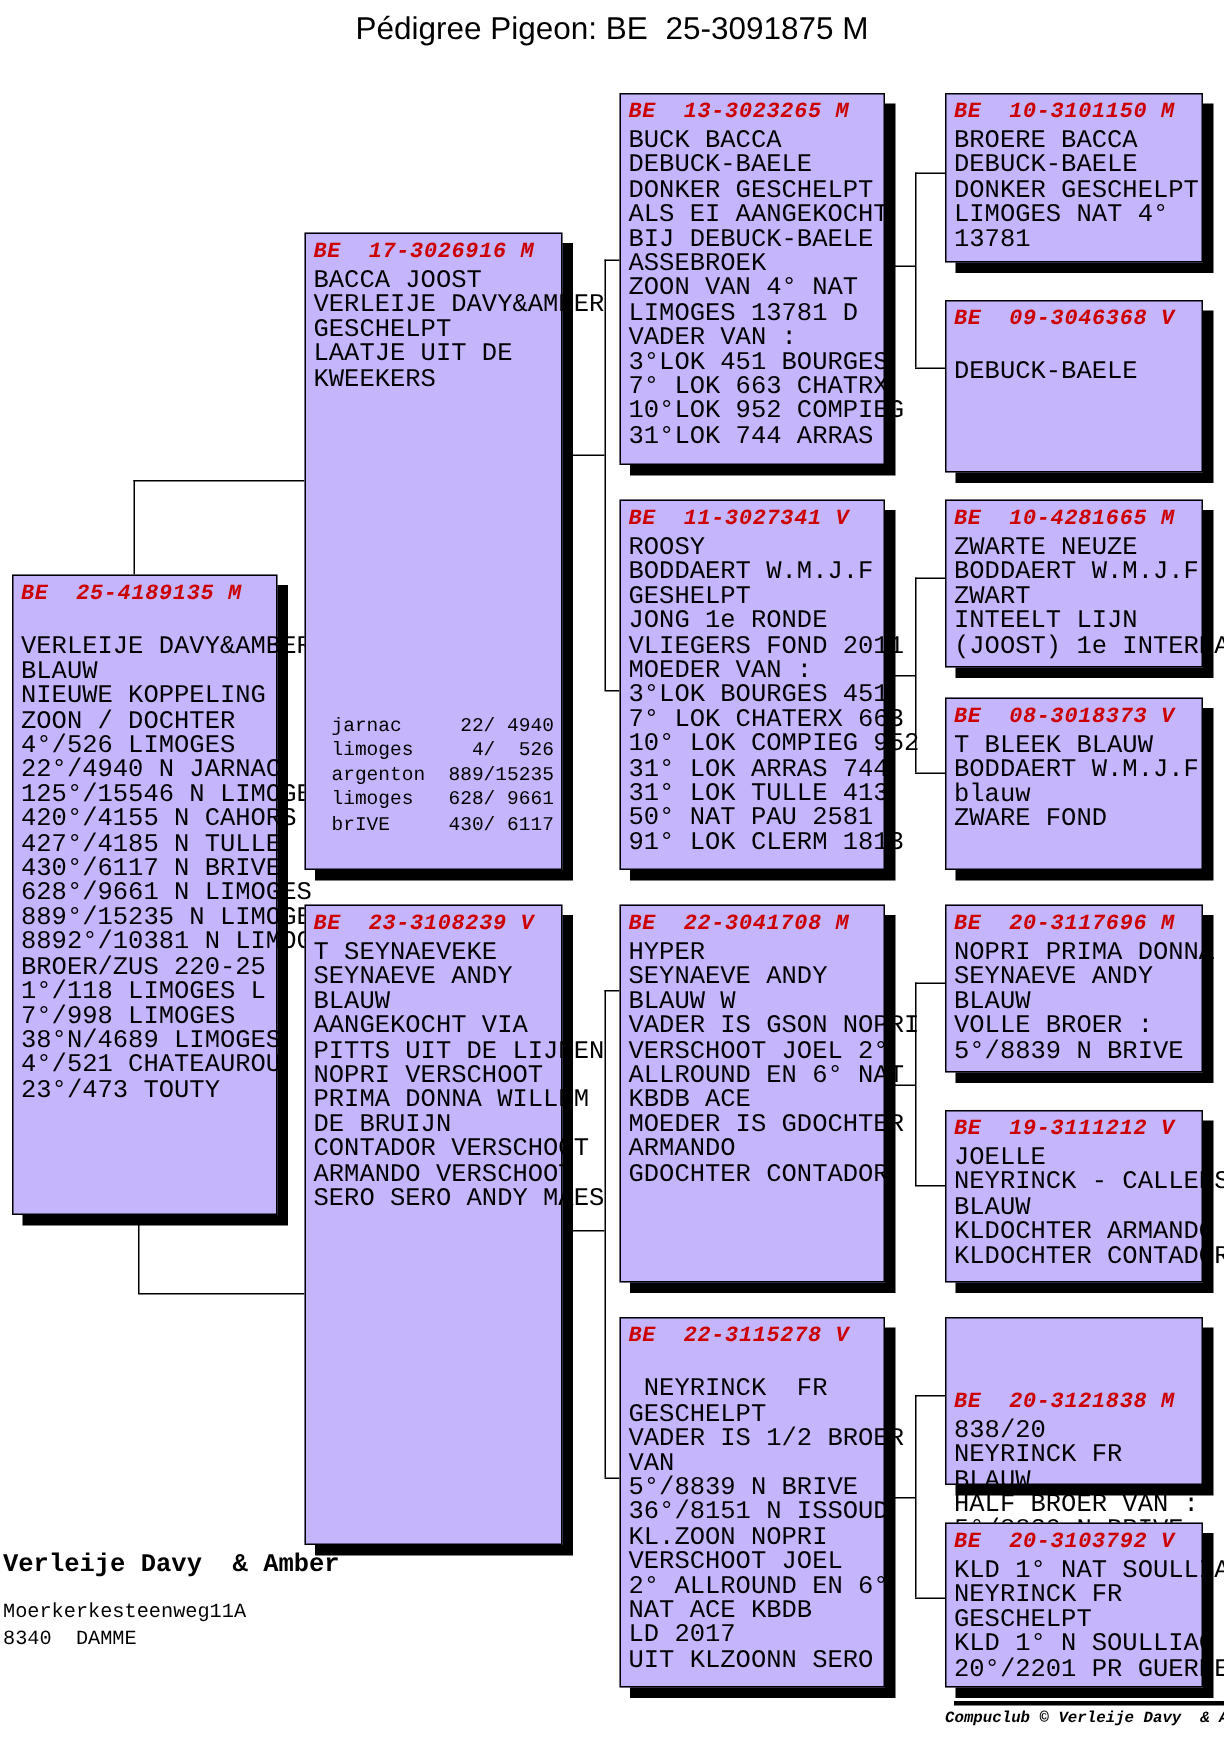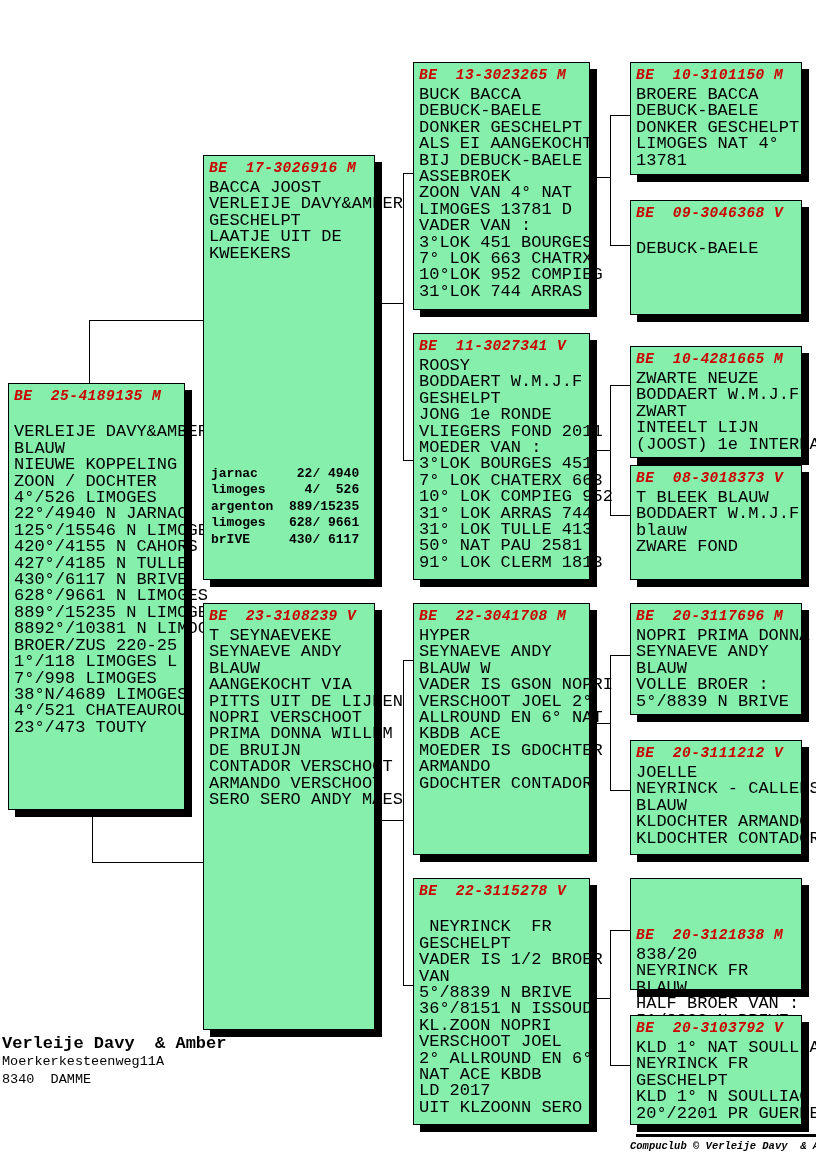--- a/index.html
+++ b/index.html
@@ -1,44 +1,45 @@
 <!DOCTYPE html>
 <html><head>
 <meta charset="utf-8">
 <style>
   html,body{margin:0;padding:0;background:#fff;}
   .canvas{position:relative;width:816px;height:1172px;background:#fff;overflow:hidden;
           font-family:"Liberation Mono",monospace;}
   .title{position:absolute;left:0;top:8px;width:100%;text-align:center;
          font-family:"Liberation Sans",sans-serif;font-size:21px;color:#000;white-space:pre;}
   .line{position:absolute;background:#000;}
-  .pbox{position:absolute;background:#86efac;border:1px solid #000;box-shadow:7px 7px 0 #000;
+  .pbox{position:absolute;background:#c4b5fd;border:1px solid #000;box-shadow:7px 7px 0 #000;
         box-sizing:border-box;padding:4px 2px 0 5px;}
   .ring{font-family:"Liberation Mono",monospace;font-style:italic;font-weight:bold;
         font-size:14.5px;letter-spacing:0.5px;color:#cc0000;white-space:pre;margin-bottom:4px;}
   .pbody{font-family:"Liberation Mono",monospace;font-size:17px;line-height:16.4px;
          color:#000;white-space:pre;}
-  .results{position:absolute;left:5px;top:308px;margin:2px;
+  .results{position:absolute;left:5px;top:308px;margin:12px;
            font-family:"Liberation Mono",monospace;font-size:13px;line-height:16.4px;
-           color:#000;white-space:pre;font-weight:bold;}
+           color:#000;white-space:pre;}
   .owner{position:absolute;left:2px;top:1034px;color:#000;}
   .owner-name{font-family:"Liberation Mono",monospace;font-weight:bold;font-size:17px;
-              white-space:pre;margin-bottom:0;}
+              white-space:pre;margin-bottom:14px;}
   .owner-line{font-family:"Liberation Mono",monospace;font-size:13.5px;line-height:18px;
               white-space:pre;}
   .credit-bar{position:absolute;left:636px;top:1134px;width:180px;height:3px;background:#000;}
   .credit{position:absolute;left:630px;top:1140px;width:186px;text-align:right;
           font-family:"Liberation Mono",monospace;font-style:italic;font-weight:bold;
           font-size:10.5px;white-space:pre;color:#000;}
 </style>
 </head>
 <body>
 
 <div class="canvas">
 
+  <div class="title">Pédigree Pigeon: BE  25-3091875 M</div>
 
   <div class="line" style="left:89px;top:320px;width:1px;height:63px;"></div>
   <div class="line" style="left:89px;top:320px;width:114px;height:1px;"></div>
   <div class="line" style="left:92px;top:810px;width:1px;height:52px;"></div>
   <div class="line" style="left:92px;top:862px;width:111px;height:1px;"></div>
 
   <div class="line" style="left:403px;top:173px;width:1px;height:287px;"></div>
   <div class="line" style="left:403px;top:173px;width:10px;height:1px;"></div>
   <div class="line" style="left:375px;top:303px;width:28px;height:1px;"></div>
   <div class="line" style="left:403px;top:460px;width:10px;height:1px;"></div>
@@ -194,21 +195,21 @@
 LIMOGES NAT 4°
 13781</div>
   </div>
 
   <div class="pbox" style="left:630px;top:200px;width:172px;height:115px;">
     <div class="ring" style="color: rgb(204, 0, 0);">BE  09-3046368 V</div>
     <div class="pbody">
 DEBUCK-BAELE</div>
   </div>
 
-  <div class="pbox" style="left:630px;top:346px;width:172px;height:112px;">
+  <div class="pbox" style="left:630px;top:333px;width:172px;height:112px;">
     <div class="ring" style="color: rgb(204, 0, 0);">BE  10-4281665 M</div>
     <div class="pbody">ZWARTE NEUZE
 BODDAERT W.M.J.F
 ZWART
 INTEELT LIJN
 (JOOST) 1e INTERNAT</div>
   </div>
 
   <div class="pbox" style="left:630px;top:465px;width:172px;height:115px;">
     <div class="ring" style="color: rgb(204, 0, 0);">BE  08-3018373 V</div>
@@ -221,21 +222,21 @@
   <div class="pbox" style="left:630px;top:603px;width:172px;height:112px;">
     <div class="ring" style="color: rgb(204, 0, 0);">BE  20-3117696 M</div>
     <div class="pbody">NOPRI PRIMA DONNA
 SEYNAEVE ANDY
 BLAUW
 VOLLE BROER :
 5°/8839 N BRIVE</div>
   </div>
 
   <div class="pbox" style="left:630px;top:740px;width:172px;height:115px;">
-    <div class="ring" style="color: rgb(204, 0, 0);">BE  20-3111212 V</div>
+    <div class="ring" style="color: rgb(204, 0, 0);">BE  19-3111212 V</div>
     <div class="pbody">JOELLE
 NEYRINCK - CALLENS
 BLAUW
 KLDOCHTER ARMANDO
 KLDOCHTER CONTADOR</div>
   </div>
 
   <div class="pbox" style="left:630px;top:878px;width:172px;height:112px;">
     <div class="ring" style="color: rgb(204, 0, 0); margin-top: 44px;">BE  20-3121838 M</div>
     <div class="pbody">838/20

